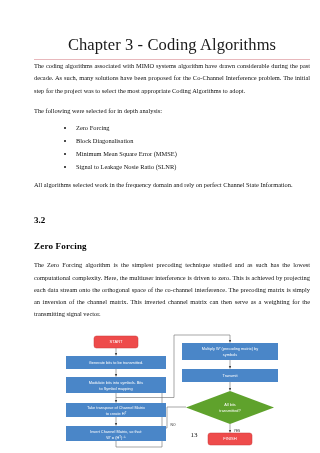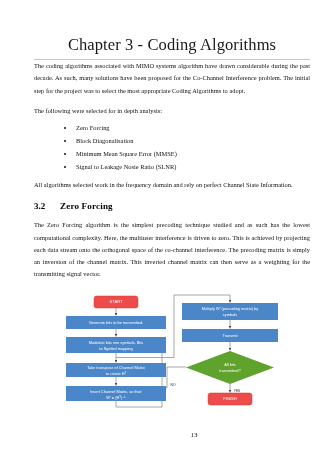--- a/index.html
+++ b/index.html
@@ -142,21 +142,21 @@
 
   <ul class="bullets">
     <li>Zero Forcing</li>
     <li>Block Diagonalisation</li>
     <li>Minimum Mean Square Error (MMSE)</li>
     <li>Signal to Leakage Nosie Ratio (SLNR)</li>
   </ul>
 
   <p class="para">All algorithms selected work in the frequency domain and rely on perfect Channel State Information.</p>
 
-  <div class="section-head" style="margin-top:10px;">
+  <div class="section-head" style="margin-top:24px;flex-direction:column;">
     <span class="section-num">3.2</span>
     <span class="section-name">Zero Forcing</span>
   </div>
 
   <p class="para">The Zero Forcing algorithm is the simplest precoding technique studied and as such has the lowest computational complexity. Here, the multiuser interference is driven to zero. This is achieved by projecting each data stream onto the orthogonal space of the co-channel interference. The precoding matrix is simply an inversion of the channel matrix. This inverted channel matrix can then serve as a weighting for the transmitting signal vector.</p>
 
   <div class="figure">
     <svg width="276" height="128" viewBox="0 0 276 128" xmlns="http://www.w3.org/2000/svg">
       <defs>
         <marker id="arr" markerWidth="5" markerHeight="5" refX="4.2" refY="2" orient="auto">

